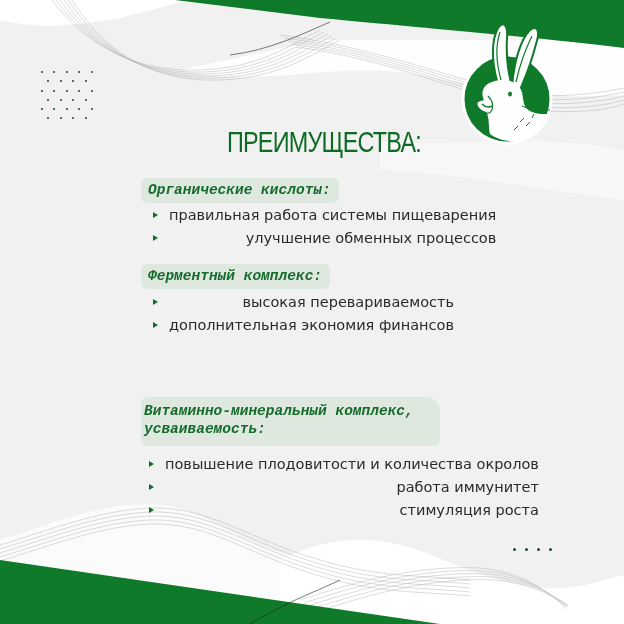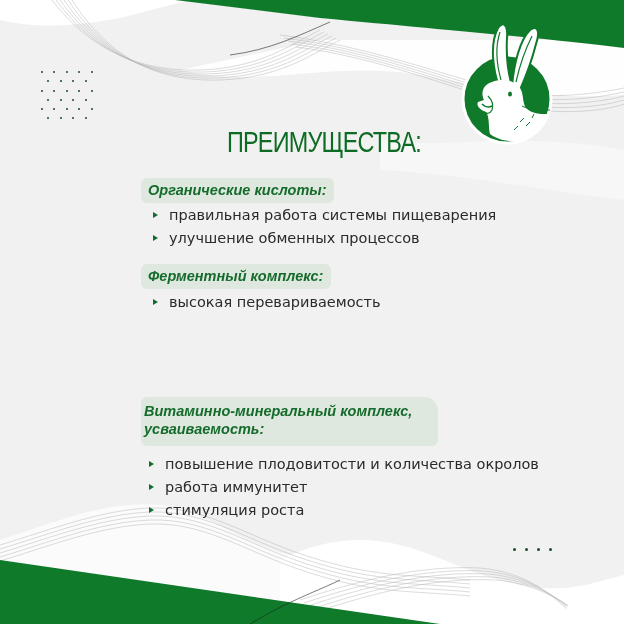--- a/index.html
+++ b/index.html
@@ -3,23 +3,23 @@
 <meta charset="utf-8">
 <style>
   html, body { margin: 0; padding: 0; }
   body { width: 624px; height: 624px; overflow: hidden; background: #f1f1f1; position: relative; font-family: "DejaVu Sans", sans-serif; }
   .bg { position: absolute; inset: 0; }
   .dots-grid { position: absolute; left: 40px; top: 70px; width: 56px; height: 52px; }
   .dots-row { position: absolute; left: 513px; top: 548px; display: flex; gap: 9px; }
   .dots-row span { width: 3px; height: 3px; border-radius: 50%; background: #1d4a2a; display: block; }
   .logo { position: absolute; left: 460px; top: 18px; width: 94px; height: 128px; }
   .title { position: absolute; left: 227px; top: 124px; font-family: "Liberation Sans", sans-serif; font-size: 30px; color: #0d6b24; letter-spacing: -1px; transform: scaleX(0.78); transform-origin: left top; font-weight: normal; line-height: 36px; }
-  .section-label { position: absolute; font-family: Liberation Sans, sans-serif; font-style: italic; font-weight: bold; font-size: 14.5px; color: #156b2c; background: #dfe8df; border-radius: 6px; padding: 3px 8px 4px 7px; line-height: 18px; }
+  .section-label { position: absolute; font-family: Liberation Mono, monospace; font-style: italic; font-weight: bold; font-size: 14.5px; color: #156b2c; background: #dfe8df; border-radius: 6px; padding: 3px 8px 4px 7px; line-height: 18px; }
   .list { position: absolute; list-style: none; margin: 0; padding: 0; }
-  .list li { font-family: "DejaVu Sans", sans-serif; font-size: 14.5px; color: #2a2a2a; line-height: 23px; position: relative; padding-left: 16px; white-space: nowrap; }
+  .list li { font-family: "DejaVu Sans", sans-serif; font-size: 14.5px; color: #2a2a2a; line-height: 23px; position: relative; padding-left: 16px; white-space: nowrap; text-align: right; }
   .list li .bullet { position: absolute; left: 0; top: 8px; width: 0; height: 0; border-top: 3.5px solid transparent; border-bottom: 3.5px solid transparent; border-left: 5px solid #156b2c; }
 </style>
 </head>
 <body>
 
 <svg class="bg" width="624" height="624" viewBox="0 0 624 624">
 
   <path d="M0 0 L0 20 C40 30 80 25 120 18 L190 0 Z" fill="#ffffff"></path>
   <path d="M180 70 C260 90 330 60 420 75 C500 90 560 100 624 95 L624 40 L320 40 Z" fill="#ffffff" opacity="0.9"></path>
 
@@ -118,20 +118,21 @@
 
 <div class="section-label" style="left:141px; top:178px;">Органические кислоты:</div>
 <ul class="list" style="left:153px; top:204px;">
   <li><span class="bullet"></span><span>правильная работа системы пищеварения</span></li>
   <li><span class="bullet"></span><span>улучшение обменных процессов</span></li>
 </ul>
 
 <div class="section-label" style="left:141px; top:264px;">Ферментный комплекс:</div>
 <ul class="list" style="left:153px; top:291px;">
   <li><span class="bullet"></span><span>высокая перевариваемость</span></li>
+  <li><span class="bullet"></span><span>дополнительная экономия финансов</span></li>
 </ul>
 
 <div class="section-label" style="left:141px; top:397px; padding:5px 26px 8px 3px; border-radius:6px 14px 6px 6px;">
   <div>Витаминно-минеральный комплекс,</div>
   <div>усваиваемость:</div>
 </div>
 <ul class="list" style="left:149px; top:453px;">
   <li><span class="bullet"></span><span>повышение плодовитости и количества окролов</span></li>
   <li><span class="bullet"></span><span>работа иммунитет</span></li>
   <li><span class="bullet"></span><span>стимуляция роста</span></li>

